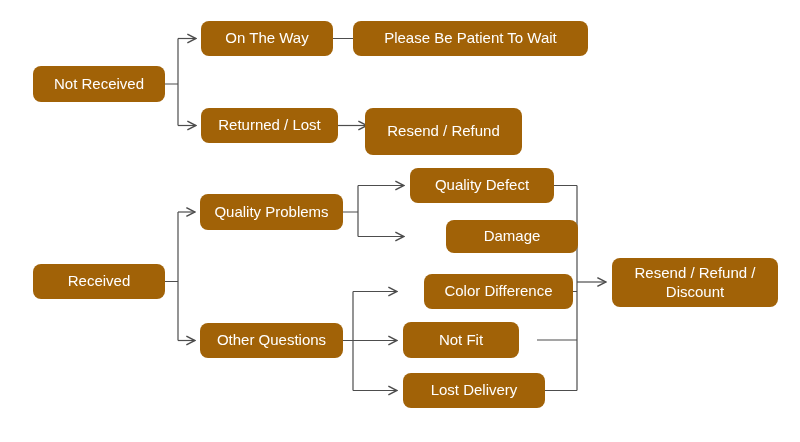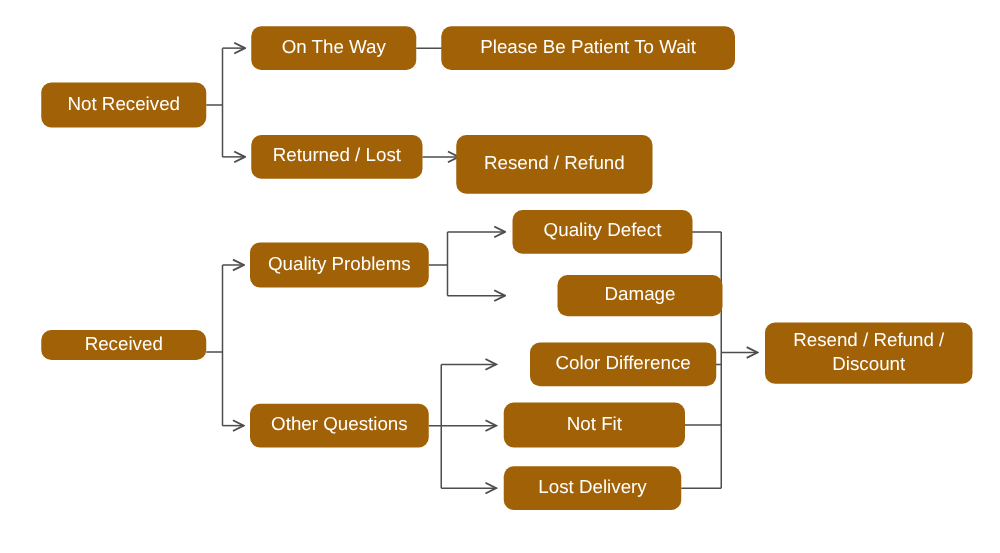--- a/index.html
+++ b/index.html
@@ -77,31 +77,31 @@
   <div class="node" style="left:33px; top:66px; width:132px; height:36px;">Not Received</div>
 
   <div class="node" style="left:201px; top:21px; width:132px; height:35px;">On The Way</div>
 
   <div class="node" style="left:353px; top:21px; width:235px; height:35px;">Please Be Patient To Wait</div>
 
   <div class="node" style="left:201px; top:108px; width:137px; height:35px;">Returned / Lost</div>
 
   <div class="node" style="left:365px; top:108px; width:157px; height:47px;">Resend / Refund</div>
 
-  <div class="node" style="left:33px; top:264px; width:132px; height:24px;">Received</div>
+  <div class="node" style="left:33px; top:264px; width:132px; height:35px;">Received</div>
 
   <div class="node" style="left:200px; top:194px; width:143px; height:36px;">Quality Problems</div>
 
   <div class="node" style="left:410px; top:168px; width:144px; height:35px;">Quality Defect</div>
 
   <div class="node" style="left:410px; top:220px; width:132px; height:33px;margin-left:36px;">Damage</div>
 
   <div class="node" style="left:200px; top:323px; width:143px; height:35px;">Other Questions</div>
 
   <div class="node" style="left:403px; top:274px; width:149px; height:35px;margin-left:21px;">Color Difference</div>
 
-  <div class="node" style="left:403px; top:322px; width:145px; height:36px;">Not Fit</div>
+  <div class="node" style="left:403px; top:322px; width:116px; height:36px;">Not Fit</div>
 
   <div class="node" style="left:403px; top:373px; width:142px; height:35px;">Lost Delivery</div>
 
   <div class="node" style="left:612px; top:258px; width:166px; height:49px;">Resend / Refund / Discount</div>
 
 </div>
 
 </body></html>

